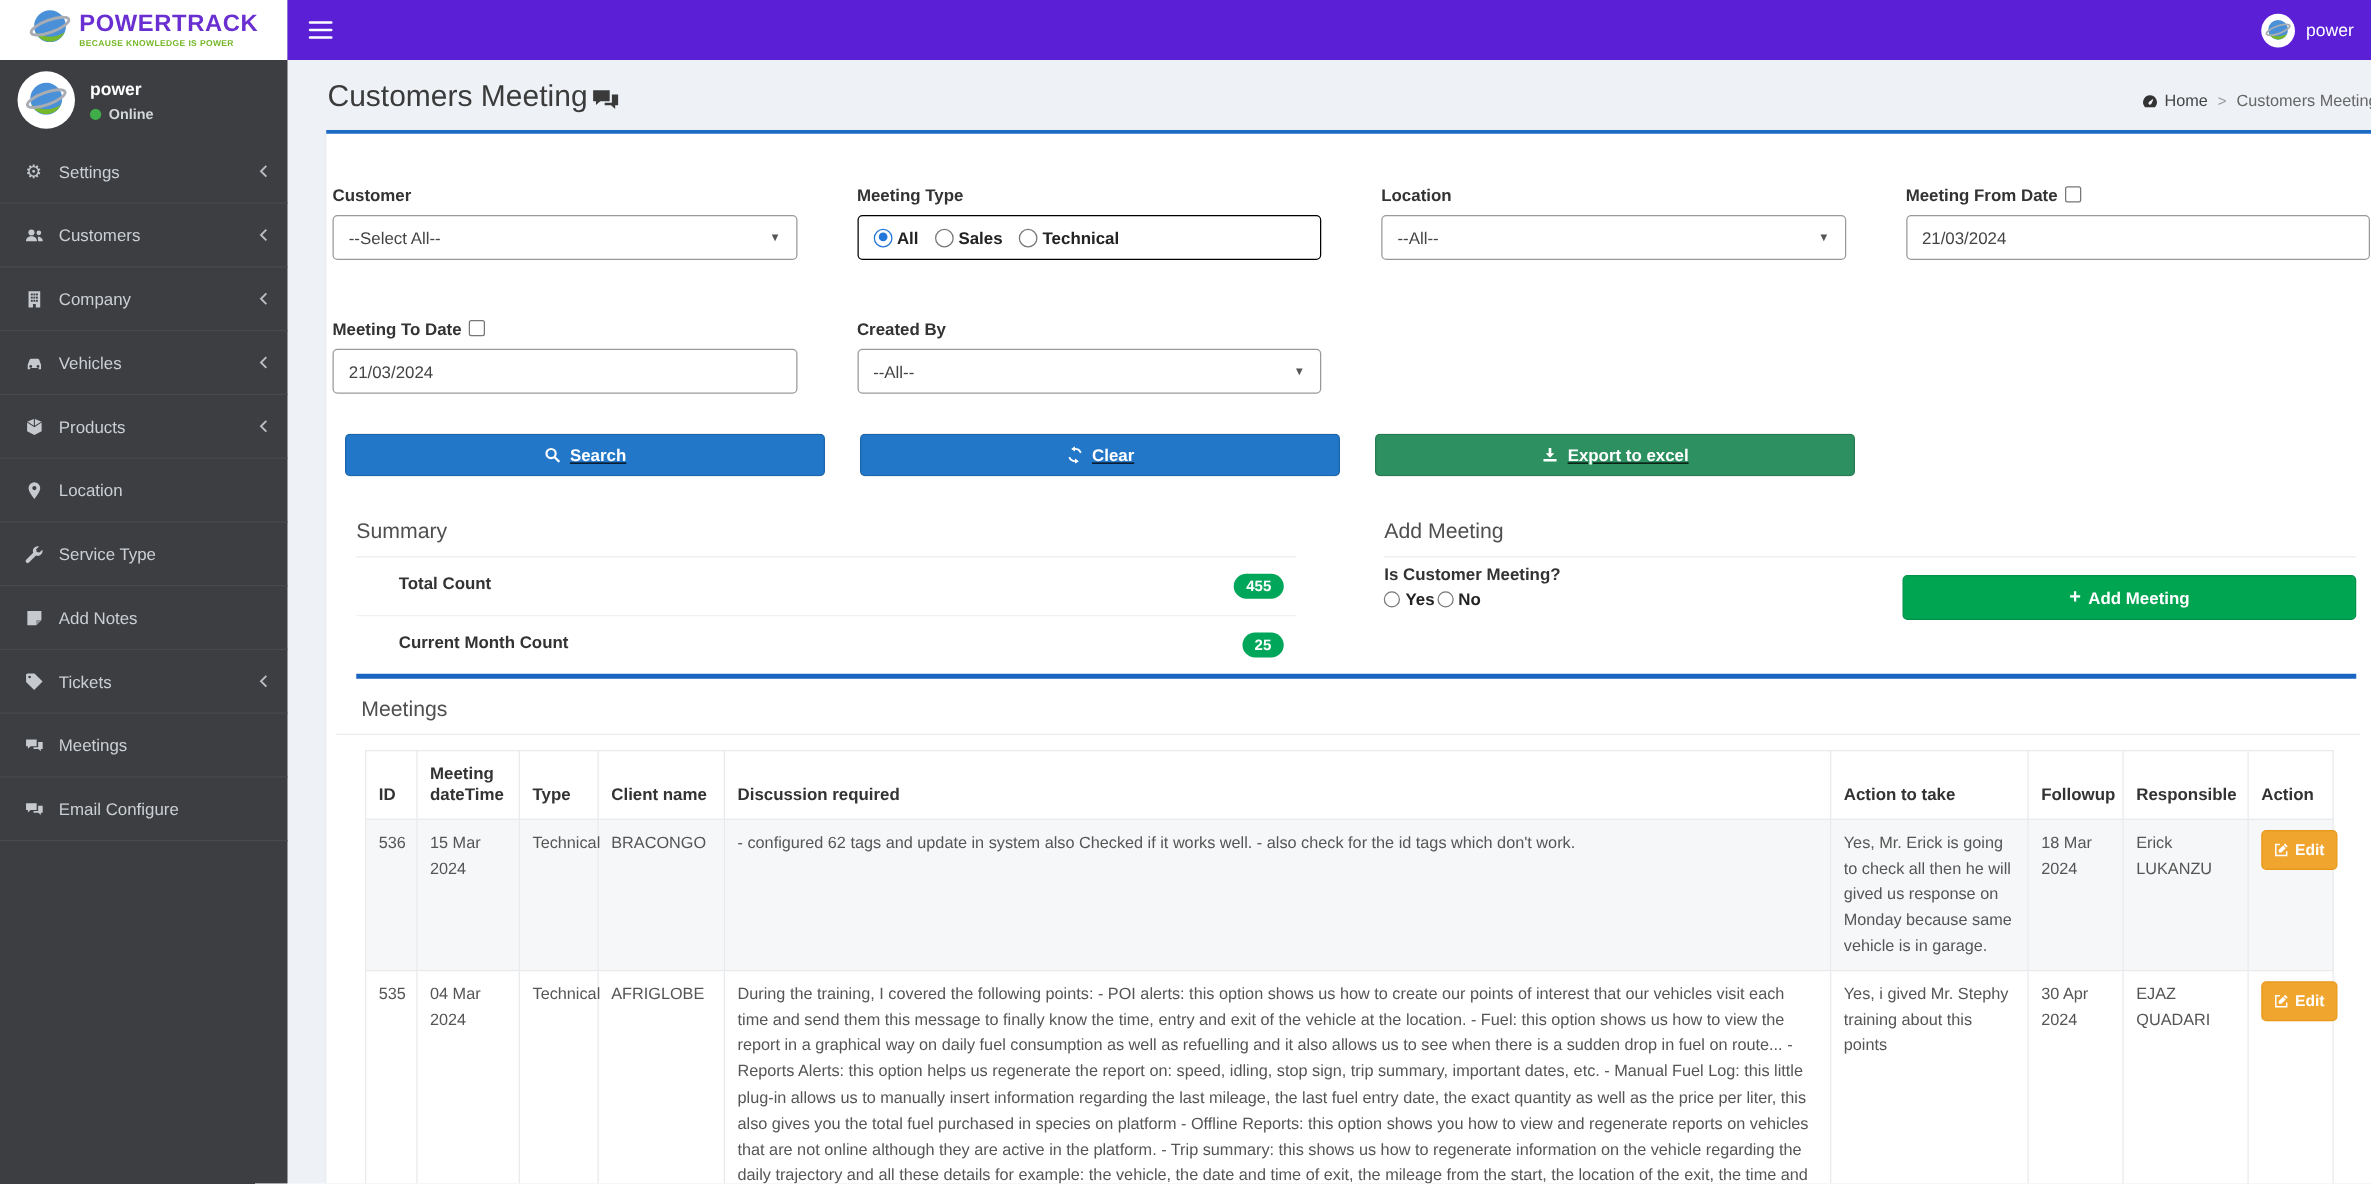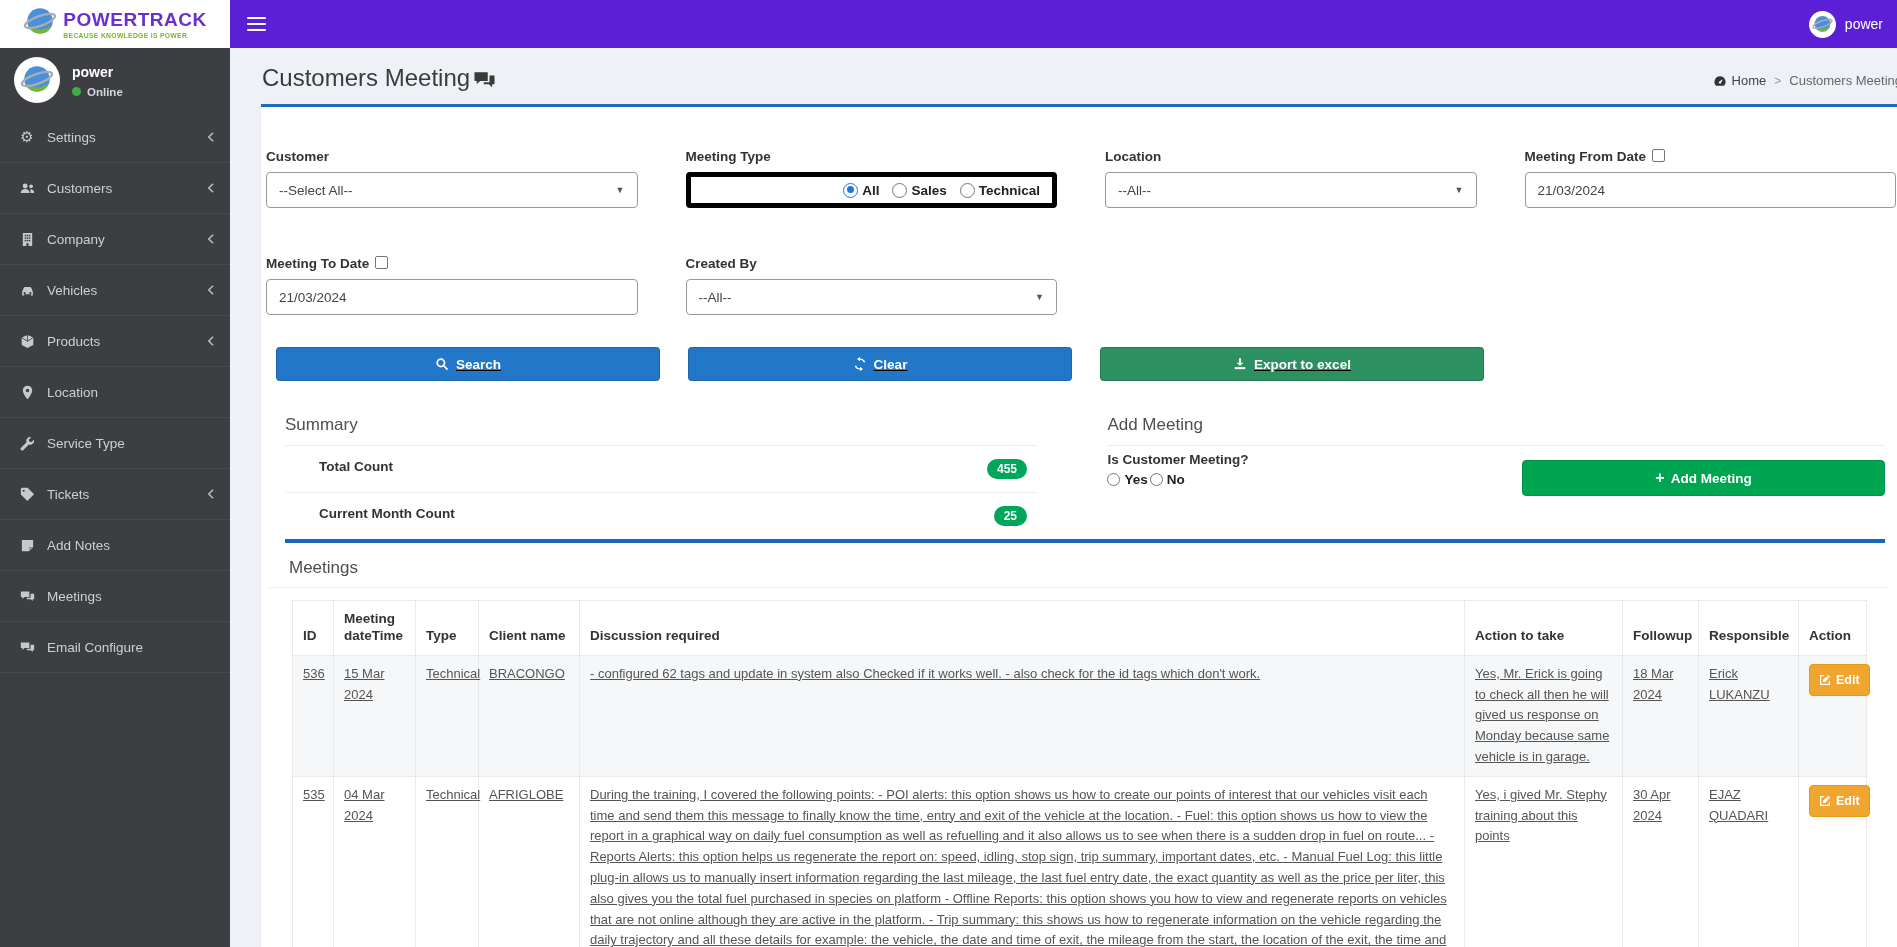--- a/index.html
+++ b/index.html
@@ -43,21 +43,21 @@
 
   .main-panel { margin: 11px 15px 0 15px; background: #fff; border-top: 3px solid #1c6bc4; height: 843px; box-shadow: 0 1px 2px rgba(0,0,0,.07); overflow: hidden; }
 
   
   .filter-grid { display: grid; grid-template-columns: repeat(4, 1fr); column-gap: 28px; row-gap: 17px; margin: 42px 2px 0 5px; gap: 48px; }
   .field-label { font-size: 13.5px; font-weight: 700; color: #333; margin-bottom: 7px; display: flex; align-items: flex-start; gap: 6px; line-height: 16px; }
   .checkbox { width: 13px; height: 13px; border: 1px solid #767676; border-radius: 2px; background: #fff; flex: none; cursor: pointer; }
   .select { height: 36px; border: 1px solid #999; border-radius: 4px; background: #fff; display: flex; align-items: center; justify-content: space-between; padding: 0 12px; font-size: 13.5px; color: #444; cursor: pointer; }
   .caret { color: #555; font-size: 9px; }
   .text-input { width: 100%; height: 36px; border: 1px solid #999; border-radius: 4px; padding: 0 12px; font-size: 13.5px; color: #444; font-family: inherit; outline: none; }
-  .radio-box { height: 36px; border: 5px solid #000000; border-radius: 4px; background: #fff; display: flex; align-items: center; gap: 13px; padding: 0 12px; justify-content: flex-end; }
+  .radio-box { height: 36px; border: 1px solid #000000; border-radius: 4px; background: #fff; display: flex; align-items: center; gap: 13px; padding: 0 12px; }
   .radio-opt { display: flex; align-items: center; gap: 4px; font-size: 13.5px; font-weight: 700; color: #222; cursor: pointer; }
   .radio { width: 15px; height: 15px; border-radius: 50%; border: 1.5px solid #777; background: #fff; flex: none; }
   .radio.checked { border: 1.5px solid #2277d8; }
   .radio-dot { display: block; width: 7px; height: 7px; border-radius: 50%; background: #2277d8; margin: 2.5px auto 0; }
   .radio.sm { width: 13px; height: 13px; }
 
   
   .button-row { display: grid; grid-template-columns: repeat(4, 1fr); column-gap: 28px; margin: 32px 2px 0 15px; text-decoration: underline; }
   .btn { height: 34px; border-radius: 4px; display: flex; align-items: center; justify-content: center; gap: 7px; color: #fff; font-size: 13.5px; font-weight: 700; cursor: pointer; border: 1px solid rgba(0,0,0,.15); }
   .btn svg { width: 14px; height: 14px; }
@@ -78,21 +78,21 @@
   .plus-glyph { font-size: 16px; font-weight: 700; line-height: 1; }
 
   .blue-divider { height: 4px; background: #1a64c2; margin: 0 13px 0 24px; }
 
   
   .meetings-title { font-size: 17px; font-weight: 400; color: #4f4f4f; margin: 15px 0 0 28px; }
   .meetings-sep { border-top: 1px solid #ebebeb; margin: 9px 10px 0 8px; }
   .meetings-table { border-collapse: collapse; table-layout: fixed; width: 1574px; margin: 12px 32px 0 31px; }
   .meetings-table th, .meetings-table td { border: 1px solid #e9eaec; text-align: left; }
   .meetings-table th { vertical-align: bottom; font-size: 13.5px; font-weight: 700; color: #333; padding: 10px; background: #fff; line-height: 1.25; }
-  .meetings-table td { vertical-align: top; font-size: 13px; color: #555; padding: 8px 10px; line-height: 1.6; text-decoration: underline; }
+  .meetings-table td { vertical-align: top; font-size: 13px; color: #555; padding: 8px 10px; line-height: 1.6; }
   .meetings-table tbody tr.striped { background: #f6f7f8; }
   .btn-edit { display: inline-flex; align-items: center; gap: 5px; background: #f0a52f; border: 1px solid #e79817; color: #fff; font-size: 12.5px; font-weight: 700; padding: 5px 9px; border-radius: 4px; cursor: pointer; }
   .btn-edit svg { width: 12px; height: 12px; fill: #fff; }
 </style>
 </head>
 <body>
 
 <div class="page">
 
   <div class="sidebar">
@@ -219,39 +219,39 @@
         <span class="mi-icon">
             <svg viewBox="0 0 16 16">
               <path d="M14.8 4a4.1 4.1 0 01-5.4 5L3.6 14.8a1.7 1.7 0 11-2.4-2.4L7 6.6a4.1 4.1 0 015-5.4L9.5 3.7l.5 2.3 2.3.5z"></path>
             </svg>
           </span>
         <span>Service Type</span>
       </div>
       <div class="menu-item">
         <span class="mi-icon">
             <svg viewBox="0 0 16 16">
+              <path d="M2 2h12v7.6L9.6 14H2z"></path>
+              <path d="M9.6 14V9.6H14z" fill="#8d9094"></path>
+            </svg>
+          </span>
+        <span>Add Notes</span>
+      </div>
+      <div class="menu-item">
+        <span class="mi-icon">
+            <svg viewBox="0 0 16 16">
               <path d="M.9 8V2.3C.9 1.5 1.6.8 2.4.8h5.7L15 7.7l-7.2 7.2z"></path>
               <circle cx="3.9" cy="3.9" r="1.1" fill="#3c3e41"></circle>
             </svg>
           </span>
         <span>Tickets</span>
         <span class="mi-chevron">
             <svg viewBox="0 0 10 14">
               <path d="M8 2L3 7l5 5"></path>
             </svg>
           </span>
-      </div>
-      <div class="menu-item">
-        <span class="mi-icon">
-            <svg viewBox="0 0 16 16">
-              <path d="M2 2h12v7.6L9.6 14H2z"></path>
-              <path d="M9.6 14V9.6H14z" fill="#8d9094"></path>
-            </svg>
-          </span>
-        <span>Add Notes</span>
       </div>
       <div class="menu-item">
         <span class="mi-icon">
             <svg viewBox="0 0 18 16">
               <path d="M1 2h10.2v6.6H5.4L2.8 11V8.6H1z"></path>
               <path d="M12.6 4.6H17v6.6h-1.8v2.2l-2.4-2.2H8.2V9.6h4.4z"></path>
             </svg>
           </span>
         <span>Meetings</span>
       </div>

